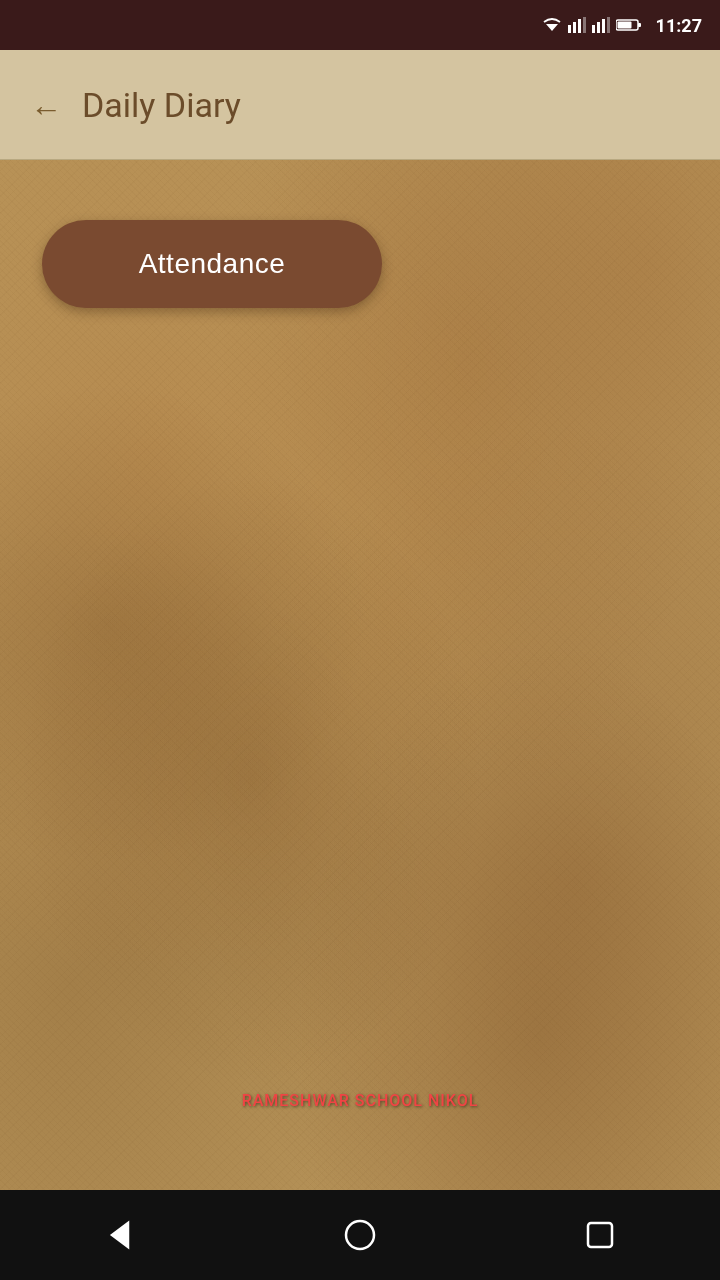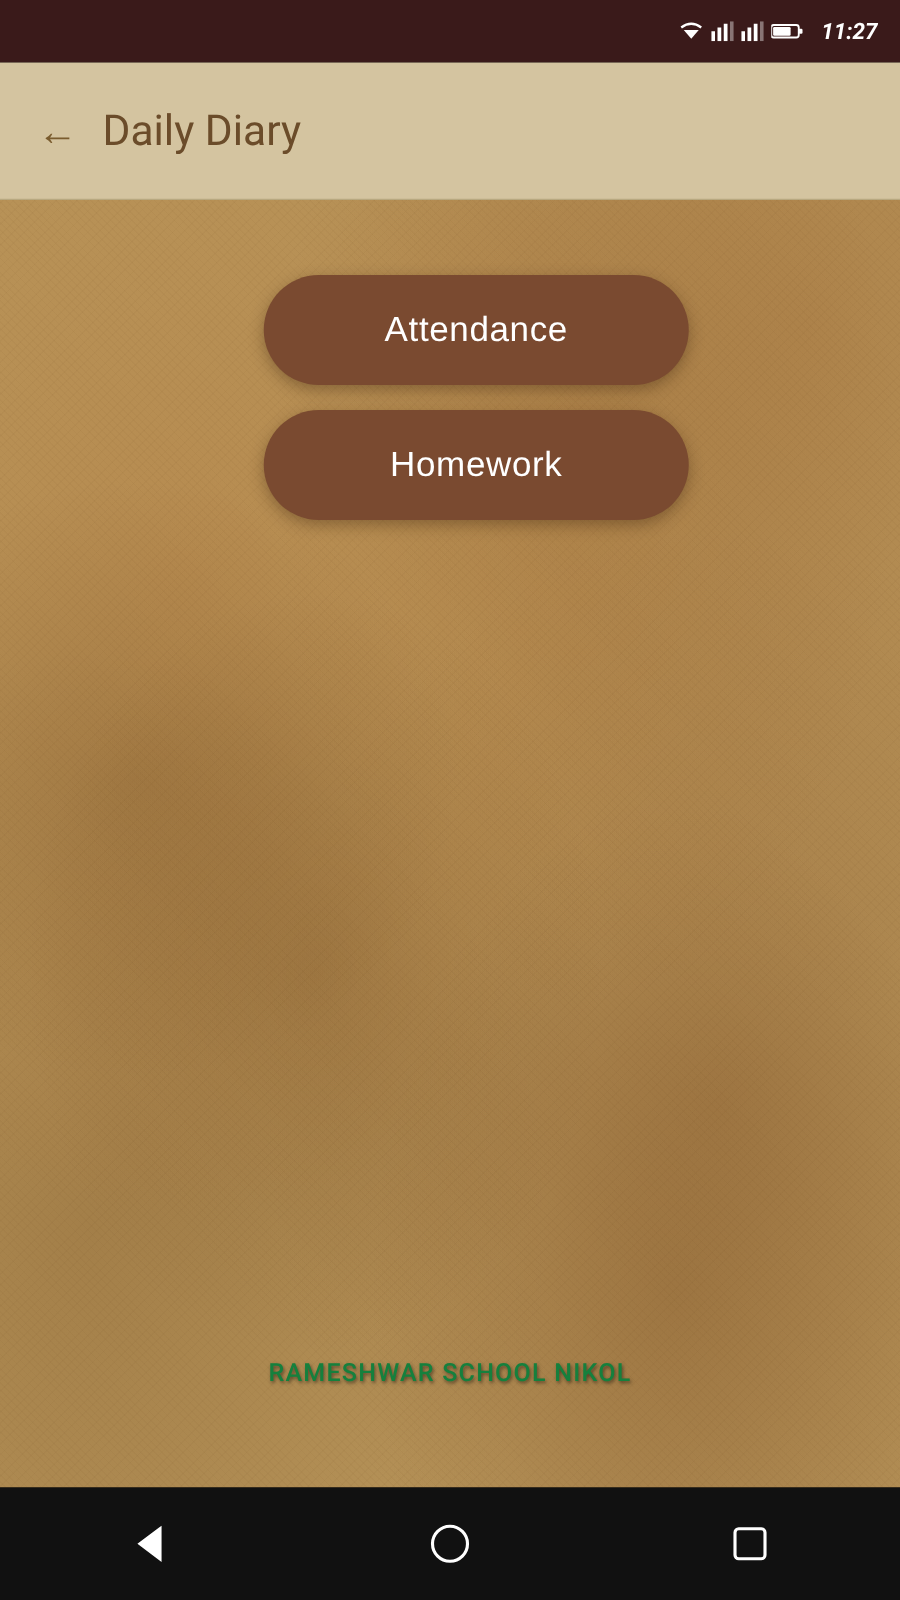--- a/index.html
+++ b/index.html
@@ -18,21 +18,20 @@
     
     #status-bar {
       width: 720px;
       height: 50px;
       background: #3a1a1a;
       display: flex;
       align-items: center;
       justify-content: flex-end;
       padding: 0 18px;
       flex-shrink: 0;
-      font-style: italic;
     }
 
     .status-icons {
       display: flex;
       align-items: center;
       gap: 6px;
       color: white;
       font-size: 16px;
     }
 
@@ -124,21 +123,21 @@
         );
     }
 
     
     #buttons-container {
       position: absolute;
       top: 60px;
       left: 0;
       right: 0;
       display: flex;
-      flex-direction: column;
+      flex-direction: row;
       align-items: center;
       gap: 20px;
       z-index: 10;
       padding-left: 42px;
     }
 
     .menu-button {
       width: 340px;
       height: 88px;
       background: #7a4a30;
@@ -159,22 +158,22 @@
     #footer {
       position: absolute;
       bottom: 80px;
       left: 0;
       right: 0;
       text-align: center;
       z-index: 10;
     }
 
     #school-name {
-      color: #15803d;
-      font-size: 20px;
+      color: #ef4444;
+      font-size: 16px;
       font-weight: 500;
       letter-spacing: 1px;
       text-shadow: 1px 1px 3px rgba(0,0,0,0.5);
     }
 
     
     #nav-bar {
       width: 720px;
       height: 90px;
       background: #111;
@@ -249,23 +248,20 @@
   <div id="page-title">Daily Diary</div>
 </div>
 
 <div id="main-content">
   <div id="bg-texture"></div>
 
   <div id="buttons-container">
     <button class="menu-button">
       <span>Attendance</span>
     </button>
-    <button class="menu-button">
-      <span>Homework</span>
-    </button>
   </div>
 
   <div id="footer">
     <span id="school-name">RAMESHWAR SCHOOL NIKOL</span>
   </div>
 </div>
 
 <div id="nav-bar">
   <div class="nav-icon">
     <svg class="nav-svg" viewBox="0 0 36 36">

